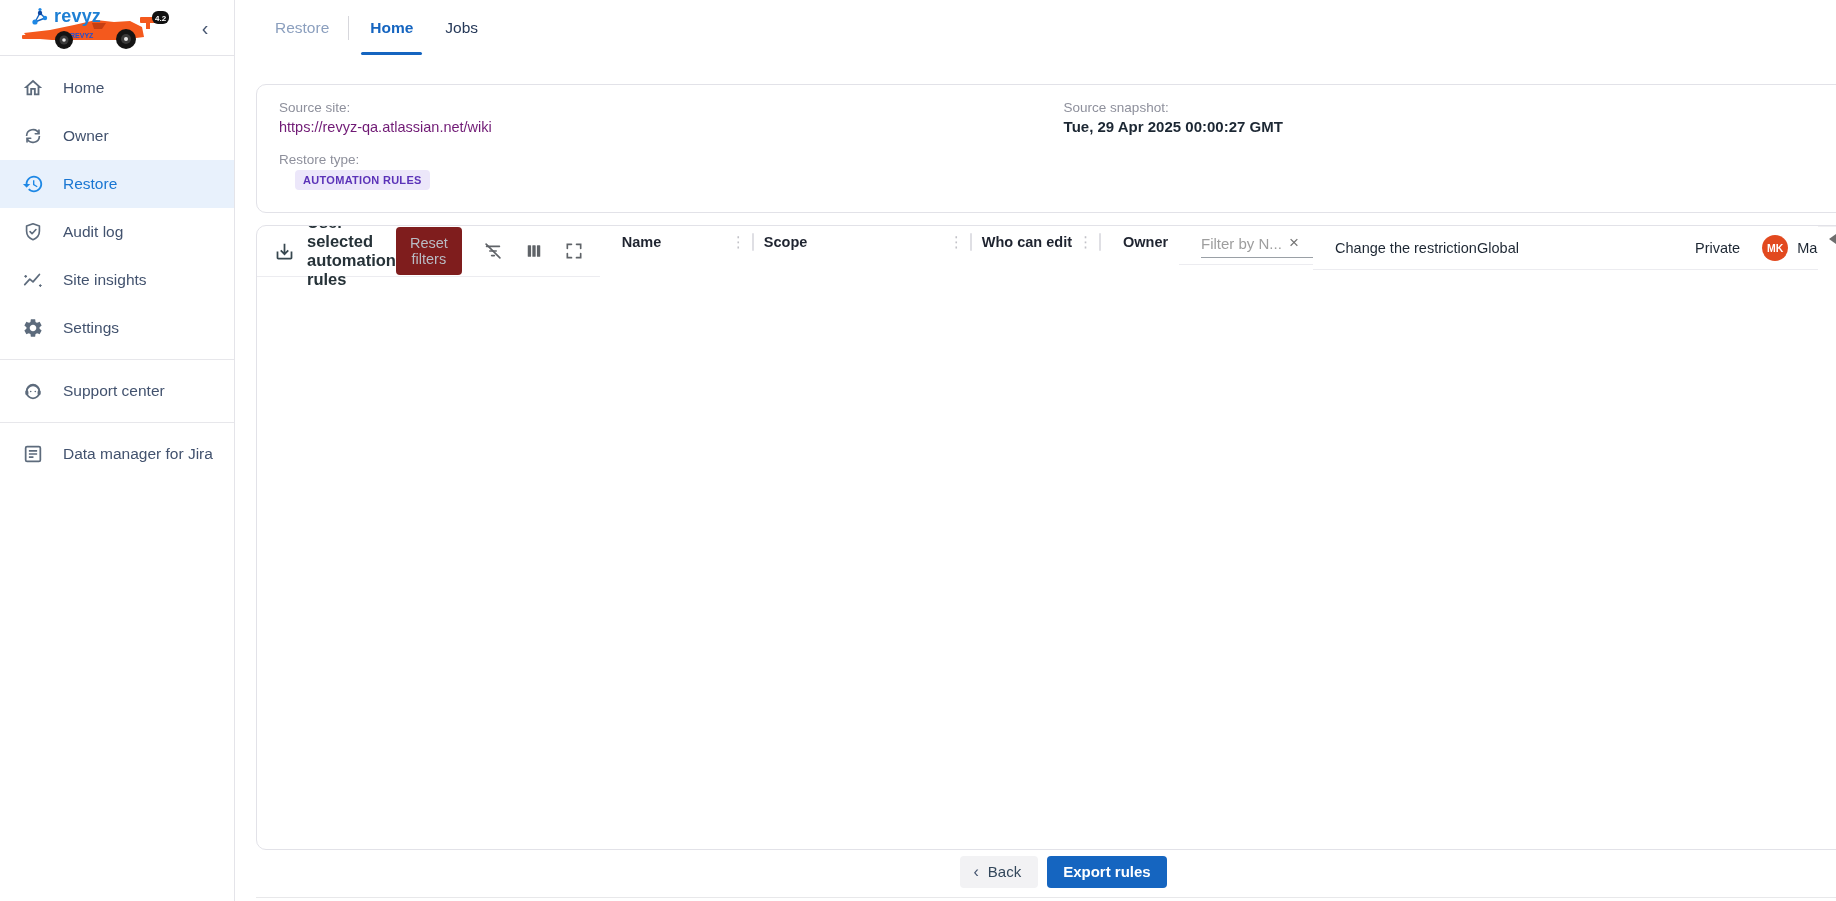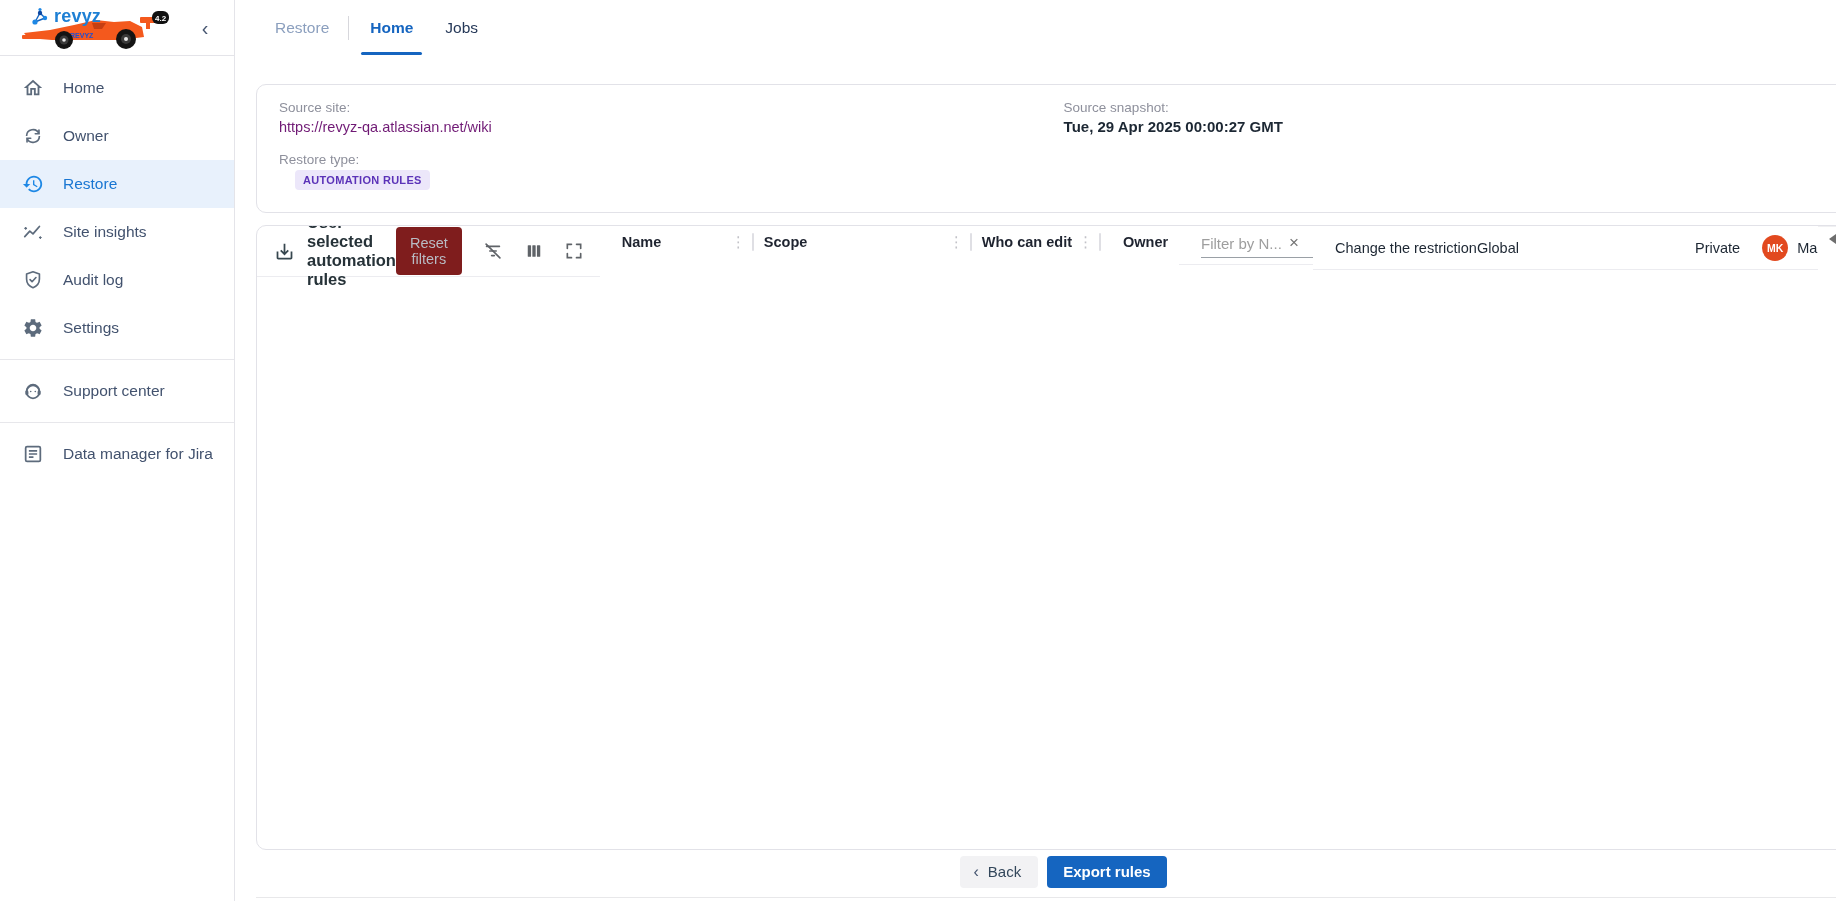--- a/index.html
+++ b/index.html
@@ -166,36 +166,36 @@
       <div class="nav-item active">
         <span class="ic">
           <svg width="22" height="22" viewBox="0 0 24 24" fill="currentColor">
               <path d="M13 3c-4.97 0-9 4.03-9 9H1l3.89 3.89.07.14L9 12H6c0-3.87 3.13-7 7-7s7 3.13 7 7-3.13 7-7 7c-1.93 0-3.68-.79-4.94-2.06l-1.42 1.42C8.27 19.99 10.51 21 13 21c4.97 0 9-4.03 9-9s-4.03-9-9-9zm-1 5v5l4.28 2.54.72-1.21-3.5-2.08V8z"></path>
             </svg>
         </span>
         <span>Restore</span>
       </div>
       <div class="nav-item">
         <span class="ic">
+          <svg width="22" height="22" viewBox="0 0 24 24" fill="none" stroke="currentColor" stroke-width="1.8">
+            <path d="M12 3l7 2.5V11c0 4.6-2.9 7.9-7 9.5C7.9 18.9 5 15.6 5 11V5.5z" stroke-linejoin="round"></path>
+            <path d="M8.8 11.6l2.2 2.3 4.2-4.6" stroke-linecap="round" stroke-linejoin="round"></path>
+          </svg>
+        </span>
+        <span>Audit log</span>
+      </div>
+      <div class="nav-item">
+        <span class="ic">
           <svg width="22" height="22" viewBox="0 0 24 24" fill="none" stroke="currentColor" stroke-width="1.9">
             <path d="M3 17l5.5-6 3.5 3 7-8" stroke-linecap="round" stroke-linejoin="round"></path>
             <path d="M4 6.5v3M2.5 8h3" stroke-width="1.3"></path>
               <path d="M20 16.5v3M18.5 18h3" stroke-width="1.3"></path>
           </svg>
         </span>
         <span>Site insights</span>
-      </div>
-      <div class="nav-item">
-        <span class="ic">
-          <svg width="22" height="22" viewBox="0 0 24 24" fill="none" stroke="currentColor" stroke-width="1.8">
-            <path d="M12 3l7 2.5V11c0 4.6-2.9 7.9-7 9.5C7.9 18.9 5 15.6 5 11V5.5z" stroke-linejoin="round"></path>
-            <path d="M8.8 11.6l2.2 2.3 4.2-4.6" stroke-linecap="round" stroke-linejoin="round"></path>
-          </svg>
-        </span>
-        <span>Audit log</span>
       </div>
       <div class="nav-item">
         <span class="ic">
           <svg width="22" height="22" viewBox="0 0 24 24" fill="currentColor">
               <path d="M19.14 12.94c.04-.3.06-.61.06-.94s-.02-.64-.07-.94l2.03-1.58c.18-.14.23-.41.12-.61l-1.92-3.32c-.12-.22-.37-.29-.59-.22l-2.39.96c-.5-.38-1.03-.7-1.62-.94l-.36-2.54c-.04-.24-.24-.41-.48-.41h-3.84c-.24 0-.43.17-.47.41l-.36 2.54c-.59.24-1.13.57-1.62.94l-2.39-.96c-.22-.08-.47 0-.59.22L2.74 8.87c-.12.21-.08.47.12.61l2.03 1.58c-.05.3-.09.63-.09.94s.02.64.07.94l-2.03 1.58c-.18.14-.23.41-.12.61l1.92 3.32c.12.22.37.29.59.22l2.39-.96c.5.38 1.03.7 1.62.94l.36 2.54c.05.24.24.41.48.41h3.84c.24 0 .44-.17.47-.41l.36-2.54c.59-.24 1.13-.56 1.62-.94l2.39.96c.22.08.47 0 .59-.22l1.92-3.32c.12-.22.07-.47-.12-.61zM12 15.6c-1.98 0-3.6-1.62-3.6-3.6s1.62-3.6 3.6-3.6 3.6 1.62 3.6 3.6-1.62 3.6-3.6 3.6z"></path>
             </svg>
         </span>
         <span>Settings</span>
       </div>
 

